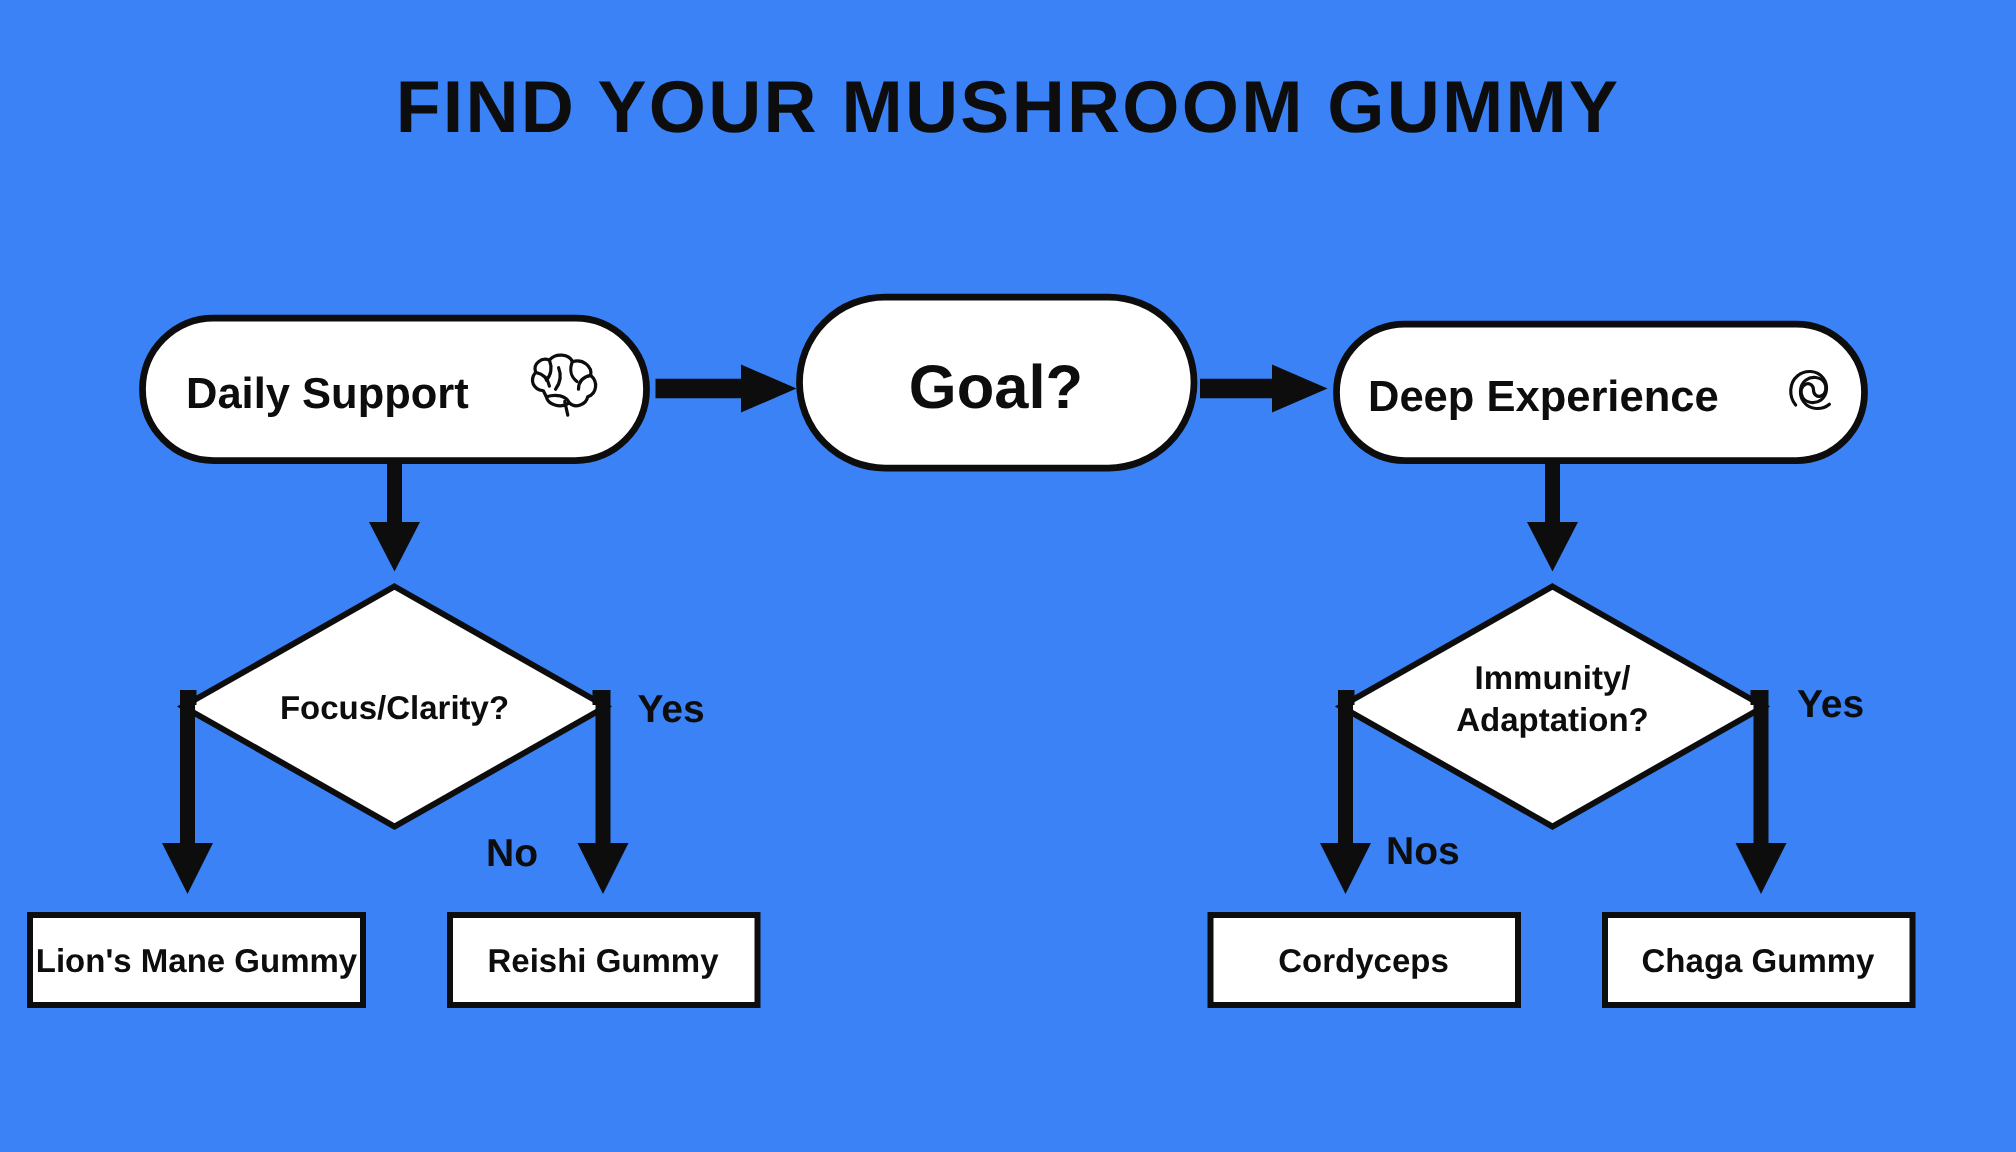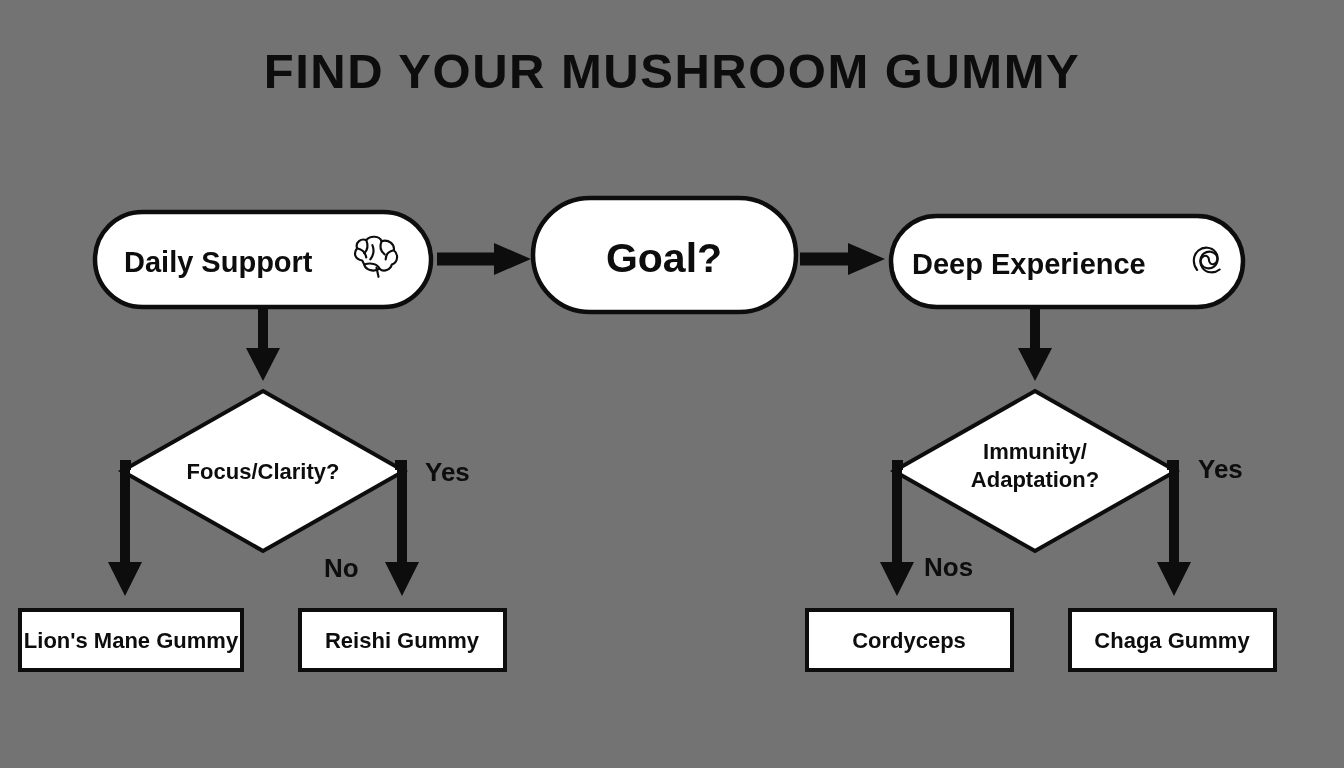--- a/index.html
+++ b/index.html
@@ -10,21 +10,21 @@
     width: 1344px;
     height: 768px;
     background: #fdfdfd;
     font-family: "Liberation Sans", sans-serif;
     overflow: hidden;
   }
   #stage {
     position: relative;
     width: 1344px;
     height: 768px;
-    background: #737373;
+    background: #3b82f6;
   }
   #flow {
     position: absolute;
     inset: 0;
     display: block;
   }
   .title-text {
     font-family: "Liberation Sans", sans-serif;
     font-weight: bold;
     font-size: 49px;

